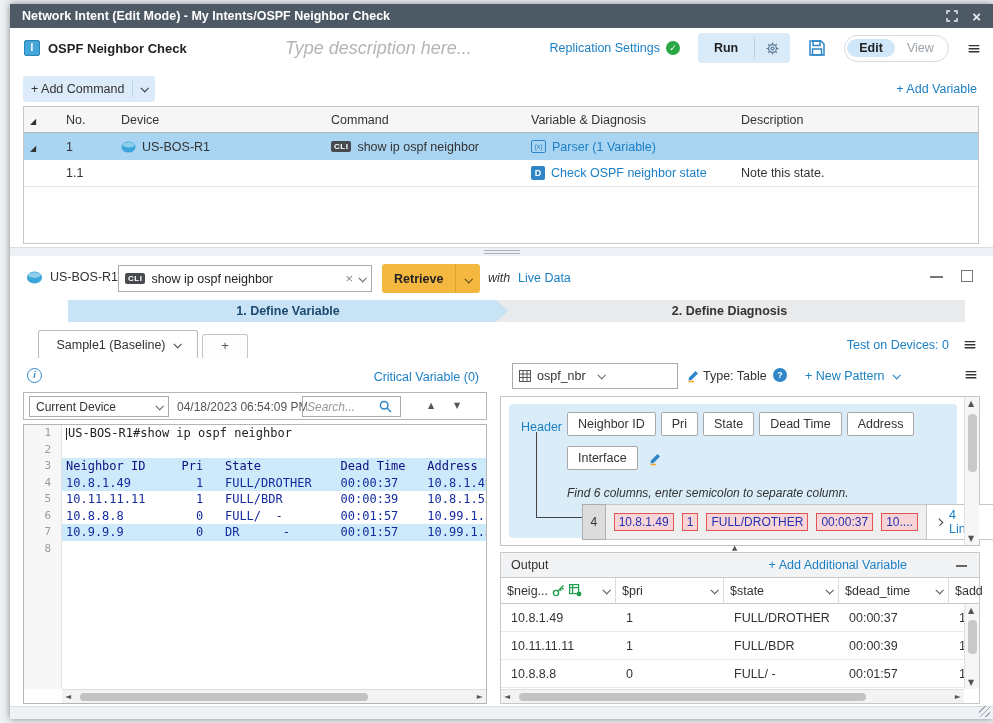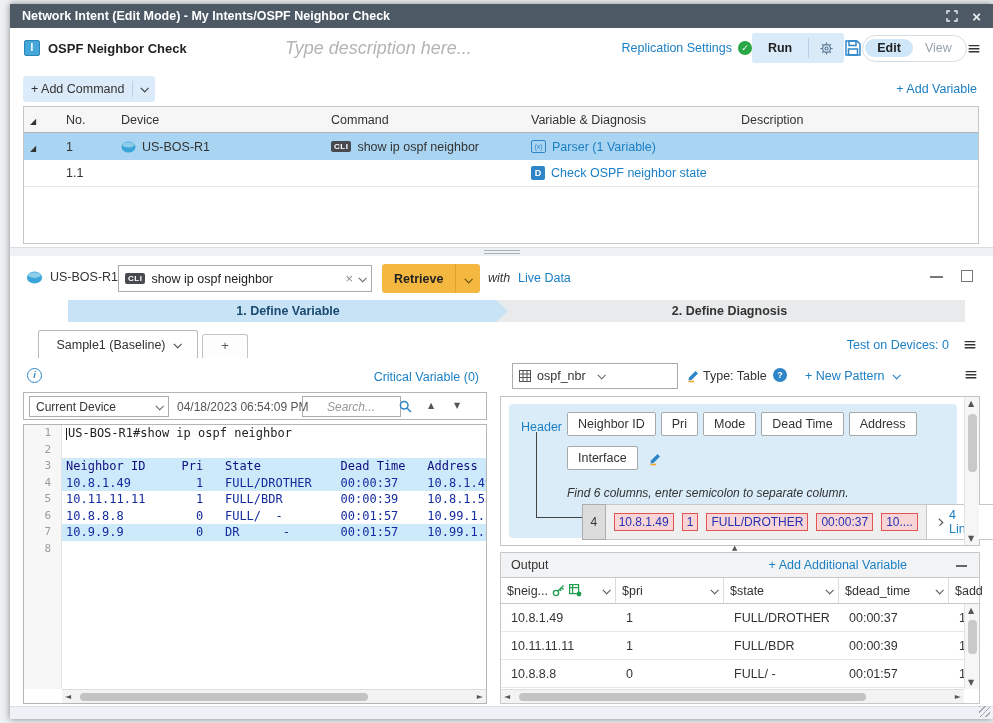--- a/index.html
+++ b/index.html
@@ -14,21 +14,21 @@
   .titlebar .sp { flex:1; }
   .tb-ico { color:#eceff1; margin-left:14px; cursor:pointer; display:flex; align-items:center; }
   .close-x { font-size:15px; font-weight:bold; line-height:1; }
 
   
   .hdr { position:absolute; left:0; top:24px; right:0; height:40px; background:#fff; }
   .intent-badge { position:absolute; left:14px; top:12px; width:16px; height:16px; background:#45a6d9; border:1px solid #2b86b8; border-radius:2px; color:#fff; font-size:10px; font-weight:bold; text-align:center; line-height:14px; }
   .hdr-title { position:absolute; left:38px; top:13px; font-weight:bold; font-size:13px; color:#222; }
   .hdr-desc { position:absolute; left:275px; top:8px; width:240px; height:24px; border:none; outline:none; font-style:italic; font-size:18px; color:#555; font-family:"Liberation Sans",sans-serif; }
   .hdr-desc::placeholder { color:#b4b4b4; }
-  .hdr-right { position:absolute; right:12px; top:0; height:40px; display:flex; align-items:center; }
+  .hdr-right { position:absolute; right:12px; top:0; height:40px; display:flex; align-items:center; gap:18px; }
   .lnk { color:#1b7fc4; cursor:pointer; text-decoration:none; }
   .repl { display:flex; align-items:center; gap:6px; }
   .ck-circle { width:14px; height:14px; border-radius:50%; background:#27a844; color:#fff; font-size:9px; line-height:14px; text-align:center; font-family:"DejaVu Sans",sans-serif; }
   .run-group { display:flex; align-items:center; background:#d9eaf8; border-radius:3px; height:30px; }
   .run-btn { padding:0 16px; font-weight:bold; color:#222; cursor:pointer; }
   .run-div { width:1px; height:20px; background:#b7cfe4; }
   .gear-wrap { padding:0 10px; cursor:pointer; display:flex; }
   .pill { display:flex; align-items:center; background:#fff; border:1px solid #d5dbe1; border-radius:14px; height:27px; padding:2px; }
   .pill .seg { padding:2px 12px; border-radius:12px; cursor:pointer; }
   .pill .on { background:#cfe7f8; color:#222; font-weight:bold; }
@@ -93,21 +93,21 @@
   .right-pane { position:absolute; left:490px; top:358px; width:480px; height:342px; }
 
   .info-ico { position:absolute; left:4px; top:6px; width:15px; height:15px; border:1.5px solid #2e86c8; border-radius:50%; color:#2e86c8; font-size:9px; font-weight:bold; text-align:center; line-height:12px; font-style:italic; cursor:pointer; }
   .crit { position:absolute; right:8px; top:8px; }
 
   .ltoolbar { position:absolute; left:0; right:0; top:30px; height:28px; border:1px solid #b5b5b5; background:#fff; }
   .dd { position:absolute; left:5px; top:3px; width:140px; height:21px; border:1px solid #ababab; display:flex; align-items:center; padding:0 6px; font-size:12px; color:#333; cursor:pointer; }
   .dd .sp, .combo .sp { flex:1; }
   .tstamp { position:absolute; left:153px; top:7px; font-size:12px; color:#555; }
   .searchbox { position:absolute; left:278px; top:3px; width:99px; height:21px; border:1px solid #ababab; display:flex; align-items:center; padding:0 4px; }
-  .searchbox input { border:none; outline:none; width:72px; font-style:italic; font-size:12px; color:#555; font-family:"Liberation Sans",sans-serif;margin-left:20px; }
+  .searchbox input { border:none; outline:none; width:72px; font-style:italic; font-size:12px; color:#555; font-family:"Liberation Sans",sans-serif; }
   .searchbox input::placeholder { color:#999; }
   .tri { font-family:"DejaVu Sans",sans-serif; font-size:8px; color:#555; cursor:pointer; }
   .nav-up { position:absolute; left:404px; top:8px; }
   .nav-dn { position:absolute; left:430px; top:8px; }
 
   
   .editor { position:absolute; left:0; right:0; top:62px; bottom:0; border:1px solid #b5b5b5; background:#fff; overflow:hidden; }
   .eline { display:flex; height:16.5px; align-items:center; }
   .eno { width:38px; flex:0 0 38px; text-align:right; padding-right:10px; color:#9b9b9b; font:11px "DejaVu Sans Mono",monospace; background:#f7f7f7; border-right:1px solid #e3e3e3; height:16.5px; line-height:16.5px; }
   .etx { white-space:pre; font:12px "DejaVu Sans Mono",monospace; color:#132b9e; padding-left:4px; height:16.5px; line-height:16.5px; flex:1; }
@@ -269,20 +269,21 @@
       </div>
       <div class="crow r2">
         <div></div>
         <div>1.1</div>
         <div></div>
         <div></div>
         <div class="vd-cell">
           <span class="d-ico">D</span>
           <span class="lnk">Check OSPF neighbor state</span>
         </div>
+        <div>Note this state.</div>
       </div>
     </div>
 
     <div class="split">
         <i></i>
         <i></i>
       </div>
 
     <div class="cmdbar">
       <span style="position:absolute;left:16px;top:13px;" class="dev-ico">
@@ -419,21 +420,21 @@
         </span>
         <span class="burger">≡</span>
       </div>
 
       <div class="ppanel">
         <div class="pblue">
           <span class="hd-lbl">Header</span>
           <div class="btnrow1">
             <span class="wbtn">Neighbor ID</span>
             <span class="wbtn">Pri</span>
-            <span class="wbtn">Mode</span>
+            <span class="wbtn">State</span>
             <span class="wbtn">Dead Time</span>
             <span class="wbtn">Address</span>
           </div>
           <div class="btnrow2">
             <span class="wbtn">Interface</span>
             <span>
               <svg width="15" height="15" viewBox="0 0 15 15">
                   <path d="M3 9.5 L9.5 3 L12 5.5 L5.5 12 L2.5 12.5 Z" fill="#2e86c8"></path>
                   <path d="M2.5 13.5 H8" stroke="#f4a62a" stroke-width="1.6"></path>
                 </svg>

